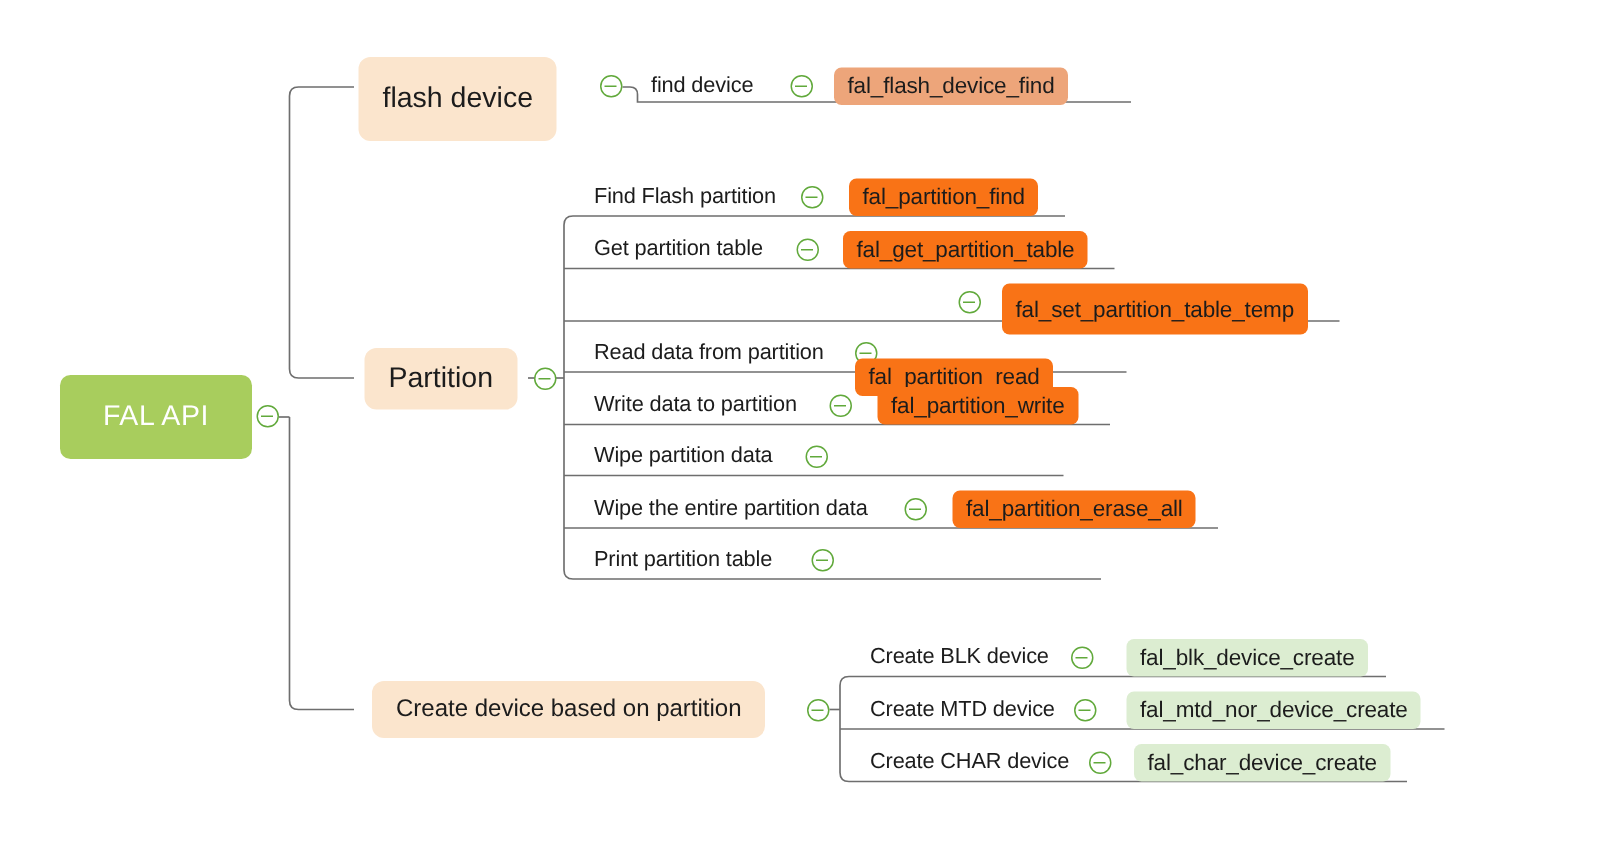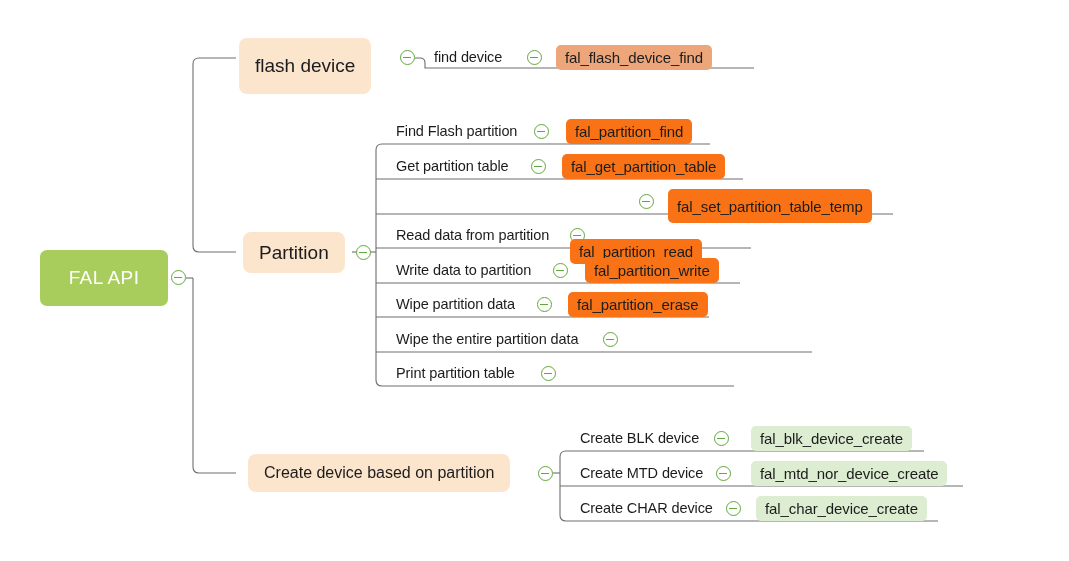--- a/index.html
+++ b/index.html
@@ -188,28 +188,28 @@
   </div>
   <div class="toggle" style="left:553px; top:263px;"></div>
   <div class="badge pink" style="left:585px; top:258px; height:25px;">
     <span>fal_partition_write</span>
   </div>
 
   <div class="l2-label" style="left:396px; top:296px;">
     <span>Wipe partition data</span>
   </div>
   <div class="toggle" style="left:537px; top:297px;"></div>
-  <div class="badge pink" style="left:568px; top:292px; height:25px;">
-    <span>fal_partition_erase</span>
-  </div>
 
   <div class="l2-label" style="left:396px; top:331px;">
     <span>Wipe the entire partition data</span>
   </div>
   <div class="toggle" style="left:603px; top:332px;"></div>
+  <div class="badge pink" style="left:635px; top:327px; height:25px;">
+    <span>fal_partition_erase_all</span>
+  </div>
 
   <div class="l2-label" style="left:396px; top:365px;">
     <span>Print partition table</span>
   </div>
   <div class="toggle" style="left:541px; top:366px;"></div>
 
   <div class="node l1-node mid" style="left:248px; top:454px; height:38px;">
     <span>Create device based on partition</span>
   </div>
   <div class="toggle" style="left:538px; top:466px;"></div>

